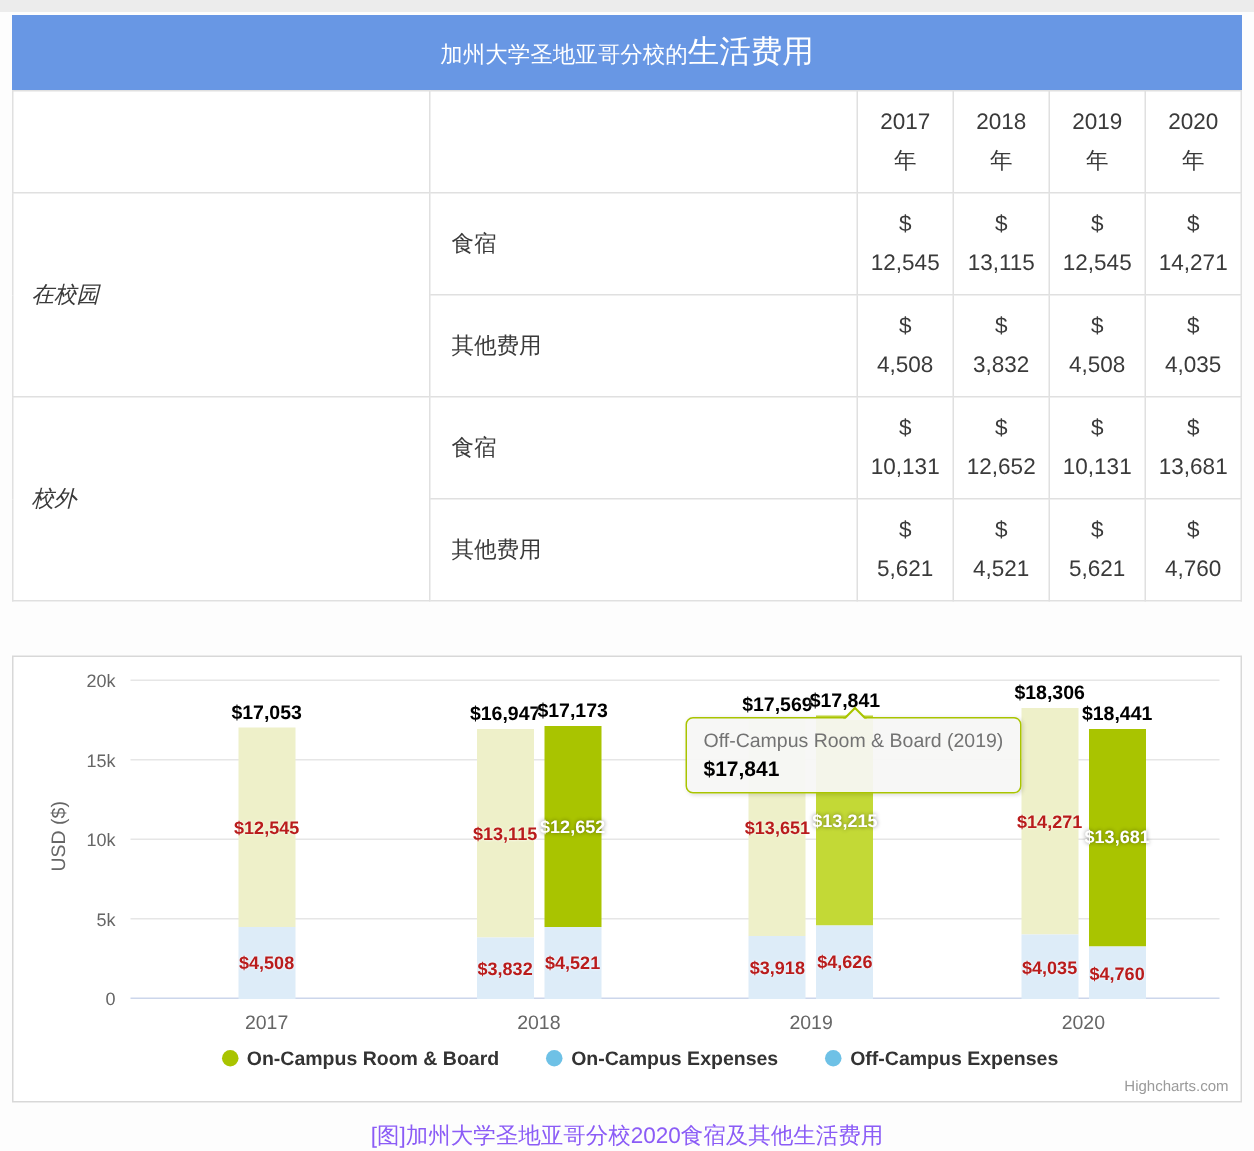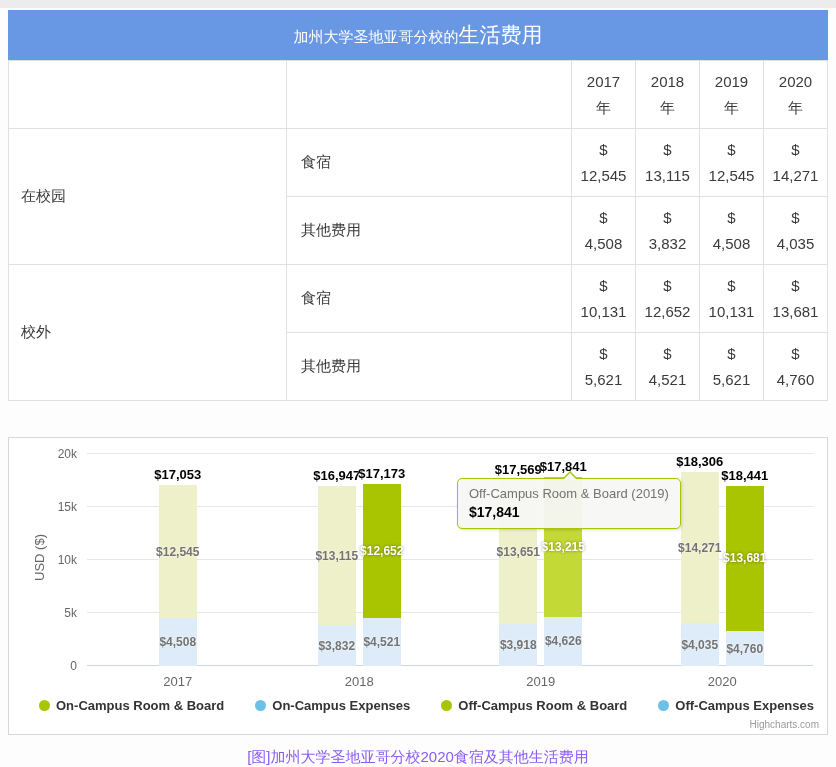--- a/index.html
+++ b/index.html
@@ -18,21 +18,21 @@
     background:#6897e4; color:#fff;
   }
   .tbl-title .t-pre { font-size:15px; }
   .tbl-title .t-emph { font-size:21px; }
   table.costs {
     width:820px; border-collapse:collapse; background:#fff; table-layout:fixed;
   }
   table.costs td {
     border:1px solid #e0e0e0; font-size:15px; color:#3a3a3a;
   }
-  td.c1 { width:278px; padding-left:12px; }
+  td.c1 { width:278px; padding-left:12px;font-style:italic; }
   td.c2 { width:285px; padding-left:14px; }
   td.yc, td.val {
     width:64px; text-align:center; white-space:pre-line; line-height:1.7;
     padding:8px 2px;
   }
   tr.year-row td { height:66px; }
   tr.data-row td { height:66px; }
 
   
   .chart-card {
@@ -52,21 +52,21 @@
   }
   .groups { position:absolute; left:0; right:0; top:0; bottom:0; display:flex; }
   .group { flex:1; display:flex; justify-content:center; align-items:flex-end; gap:7px; }
   .stack { width:38px; display:flex; flex-direction:column; justify-content:flex-end; align-items:center; }
   .total {
     font-size:13px; font-weight:bold; color:#000; white-space:nowrap;
     margin-bottom:3px; text-shadow:0 0 2px #fff;
   }
   .seg { width:100%; display:flex; align-items:center; justify-content:center; overflow:visible; }
   .seg-label { font-size:12px; font-weight:bold; white-space:nowrap; }
-  .seg-label.dim { color:#737373; text-shadow:0 0 2px #fff; }
+  .seg-label.dim { color:#b91c1c; text-shadow:0 0 2px #fff; }
   .seg-label.lit { color:#fff; text-shadow:0 0 3px rgba(0,0,0,.45); }
   .xlabels { position:absolute; left:78px; right:14px; top:236px; display:flex; }
   .xlabel { flex:1; text-align:center; color:#666; font-size:13px; }
 
   .legend {
     position:absolute; left:17px; right:0; top:260px;
     display:flex; justify-content:center; gap:31px;align-items:center;
   }
   .legend-item { display:flex; align-items:center; gap:6px; cursor:pointer; }
   .legend-marker { width:11px; height:11px; border-radius:50%; }
@@ -267,24 +267,20 @@
     <div class="legend">
         <div class="legend-item">
           <div class="legend-marker" style="background: rgb(169, 196, 0);"></div>
           <span class="legend-label">On-Campus Room &amp; Board</span>
         </div>
         <div class="legend-item">
           <div class="legend-marker" style="background: rgb(110, 193, 230);"></div>
           <span class="legend-label">On-Campus Expenses</span>
         </div>
         <div class="legend-item">
-          <div class="legend-marker" style="background: rgb(169, 196, 0);"></div>
-          <span class="legend-label">Off-Campus Room &amp; Board</span>
-        </div>
-        <div class="legend-item">
           <div class="legend-marker" style="background: rgb(110, 193, 230);"></div>
           <span class="legend-label">Off-Campus Expenses</span>
         </div>
       </div>
     <div class="credits">Highcharts.com</div>
   </div>
 
   <div class="caption">[图]加州大学圣地亚哥分校2020食宿及其他生活费用</div>
 </div>
 

